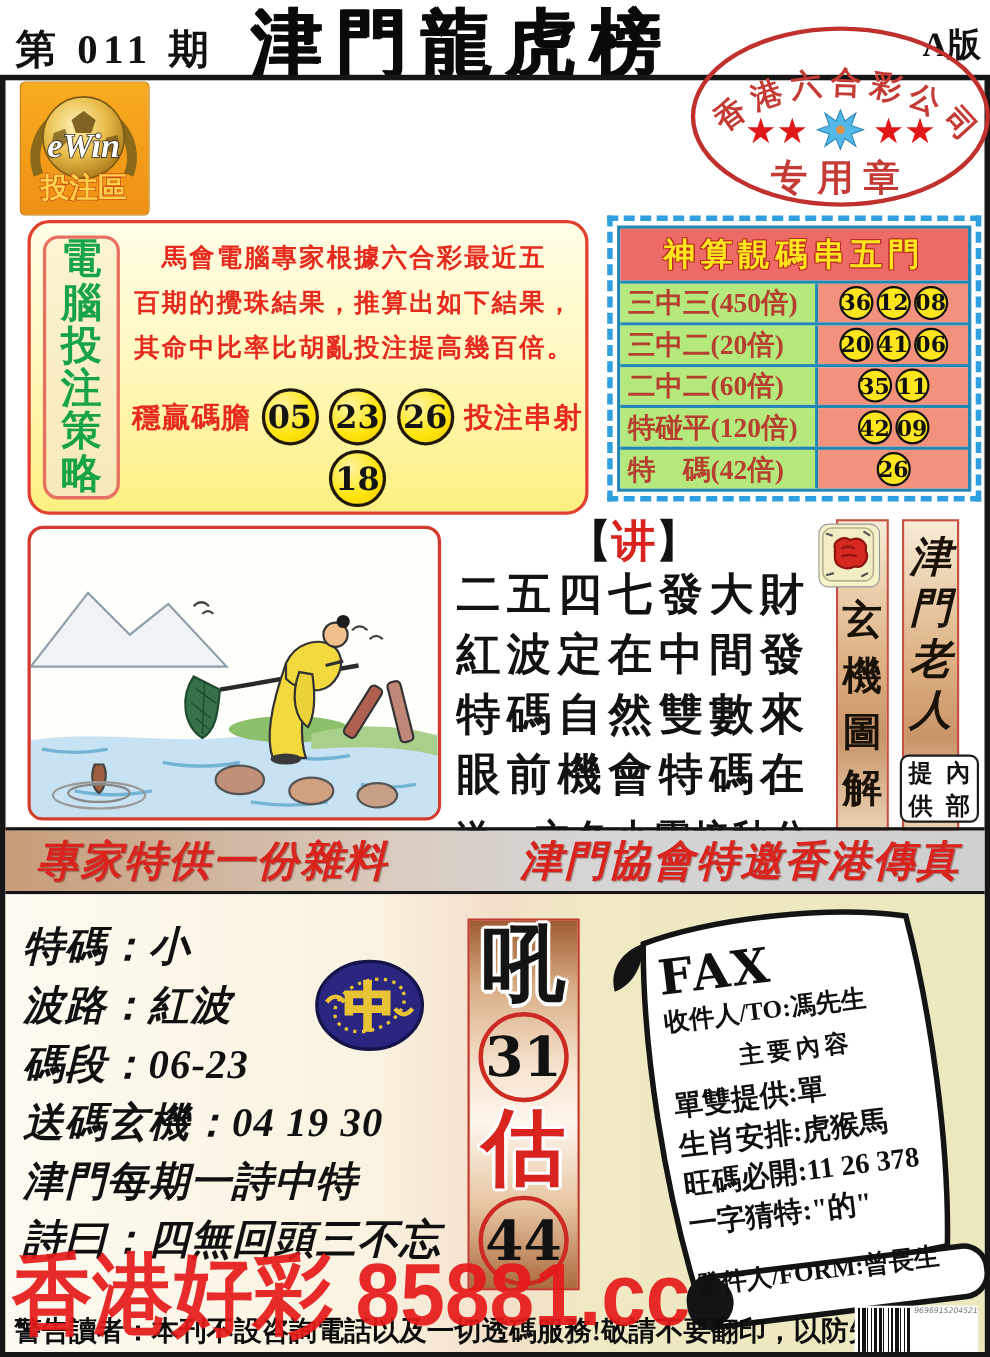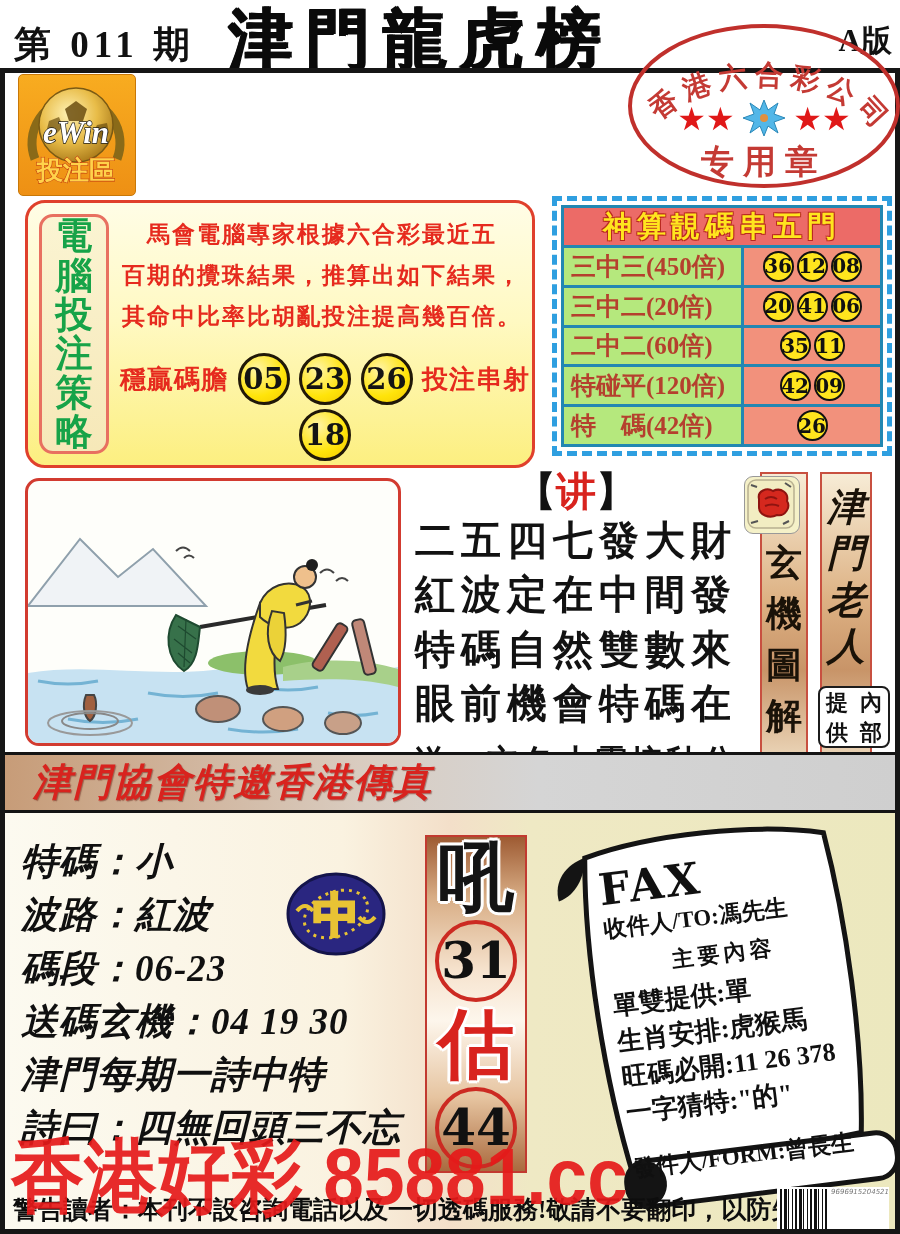--- a/index.html
+++ b/index.html
@@ -33,21 +33,21 @@
   .picks-row2{position:absolute;left:92px;top:206px;width:410px;display:flex;align-items:center;justify-content:center;gap:22px;flex-direction:column;}
   .picks-label{color:#E62A1E;font-weight:800;font-size:26px;letter-spacing:1px;}
   .ball{width:52px;height:52px;border-radius:50%;box-sizing:border-box;border:3px solid #201808;
       background:radial-gradient(circle at 35% 30%,#FFF4A6,#FFE40A 60%,#F2C500);
       display:flex;align-items:center;justify-content:center;font-size:29px;font-weight:800;color:#141414;
       font-family:"DejaVu Serif",serif;}
   
   .odds{position:absolute;left:552px;top:196px;width:340px;height:260px;box-sizing:border-box;z-index:2;
       border:5px dashed #2F9FE0;background:#fff;padding:4px;}
   .odds-inner{width:100%;height:100%;box-sizing:border-box;border:3px solid #2287B2;display:flex;flex-direction:column;}
-  .odds-title{height:37px;background:#EC6B67;display:flex;align-items:center;justify-content:center;
+  .odds-title{height:47px;background:#EC6B67;display:flex;align-items:center;justify-content:center;
       color:#FFE51E;font-size:29px;font-weight:800;letter-spacing:5px;
       text-shadow:1px 1px 0 #B92A20,-1px -1px 0 #B92A20,1px -1px 0 #B92A20,-1px 1px 0 #B92A20;}
   .odds-row{flex:1;display:flex;border-top:3px solid #2287B2;}
   .odds-label{width:57%;box-sizing:border-box;background:#B5E87D;color:#B5402E;font-weight:800;font-size:25px;
       display:flex;align-items:center;padding-left:7px;border-right:3px solid #2287B2;letter-spacing:0px;}
   .odds-nums{flex:1;background:#F2917C;display:flex;align-items:center;justify-content:center;gap:3px;}
   .chip{width:31px;height:31px;border-radius:50%;box-sizing:border-box;border:2px solid #111;background:#FFE51E;
       display:flex;align-items:center;justify-content:center;font-size:20px;font-weight:800;color:#111;
       font-family:"DejaVu Serif",serif;}
   
@@ -291,20 +291,21 @@
     <div class="chars">津門老人</div>
   </div>
   <div class="supply-box">
     <span>提</span>
     <span>內</span>
     <span>供</span>
     <span>部</span>
   </div>
 
   <div class="ribbon">
+    <span>專家特供一份雜料</span>
     <span>津門協會特邀香港傳真</span>
   </div>
 
   <div class="bottom">
     <div class="tips">
       <div>特碼：小</div>
       <div>波路：紅波</div>
       <div>碼段：06-23</div>
       <div>送碼玄機：04 19 30</div>
       <div>津門每期一詩中特</div>

